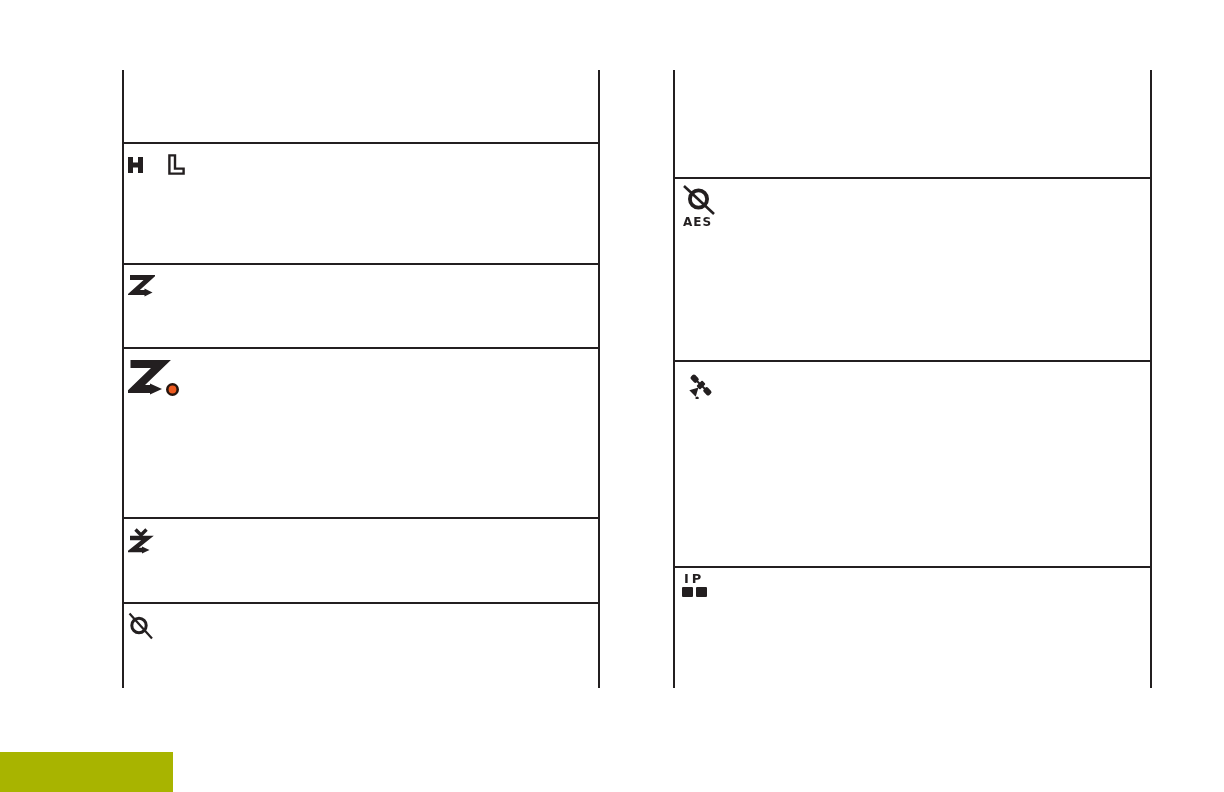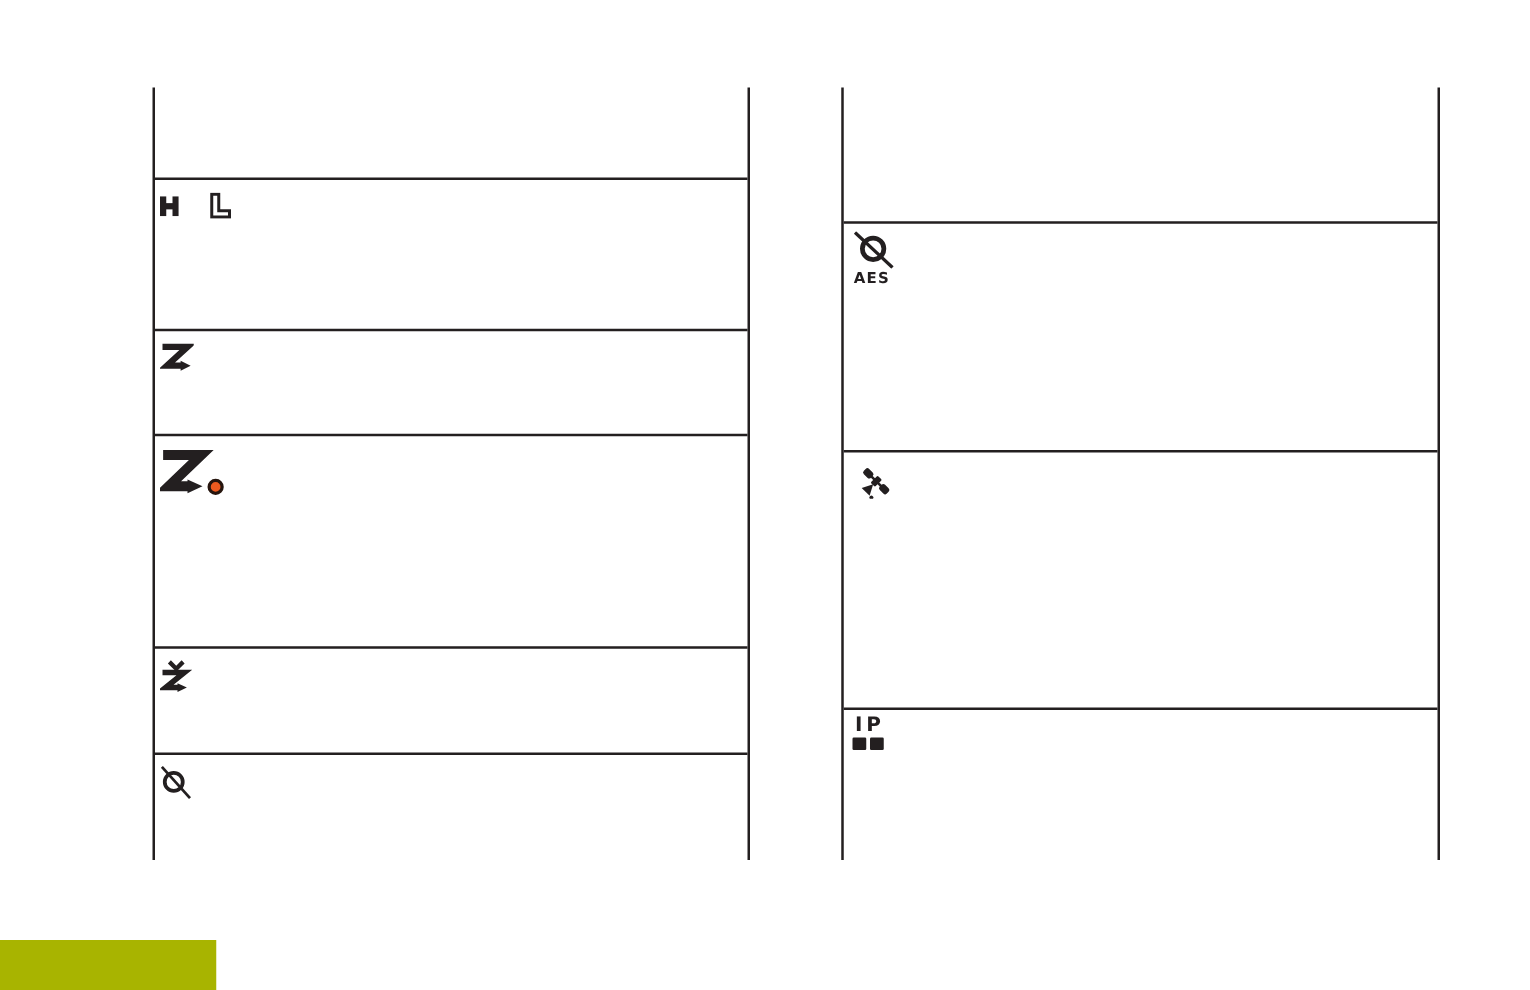--- a/index.html
+++ b/index.html
@@ -32,21 +32,21 @@
   .icon{position:absolute;display:block;line-height:0;}
   .ink-stroke{stroke:var(--ink);fill:none;}
   .ink-fill{fill:var(--ink);stroke:none;}
   .outline-fill{fill:#ffffff;stroke:var(--ink);}
   .dot{fill:var(--dot-orange);stroke:var(--dot-ring);}
   .icon-caption{
     font-weight:bold;color:var(--ink);
     line-height:1;white-space:nowrap;
   }
   .aes-caption{font-size:12px;letter-spacing:1px;margin-top:1px;margin-left:1px;}
-  .ip-caption{font-size:16px;letter-spacing:3px;margin-left:2px;}
+  .ip-caption{font-size:13px;letter-spacing:3px;margin-left:2px;}
   .ip-squares{display:flex;gap:3px;margin-top:2px;}
   .ip-squares span{width:11px;height:10px;background:var(--ink);border-radius:1px;display:block;}
   .icon-group{position:absolute;line-height:0;}
   .footer-bar{
     position:absolute;left:0;top:752px;width:173px;height:40px;
     background:var(--olive);
   }
 </style>
 </head>
 <body>

